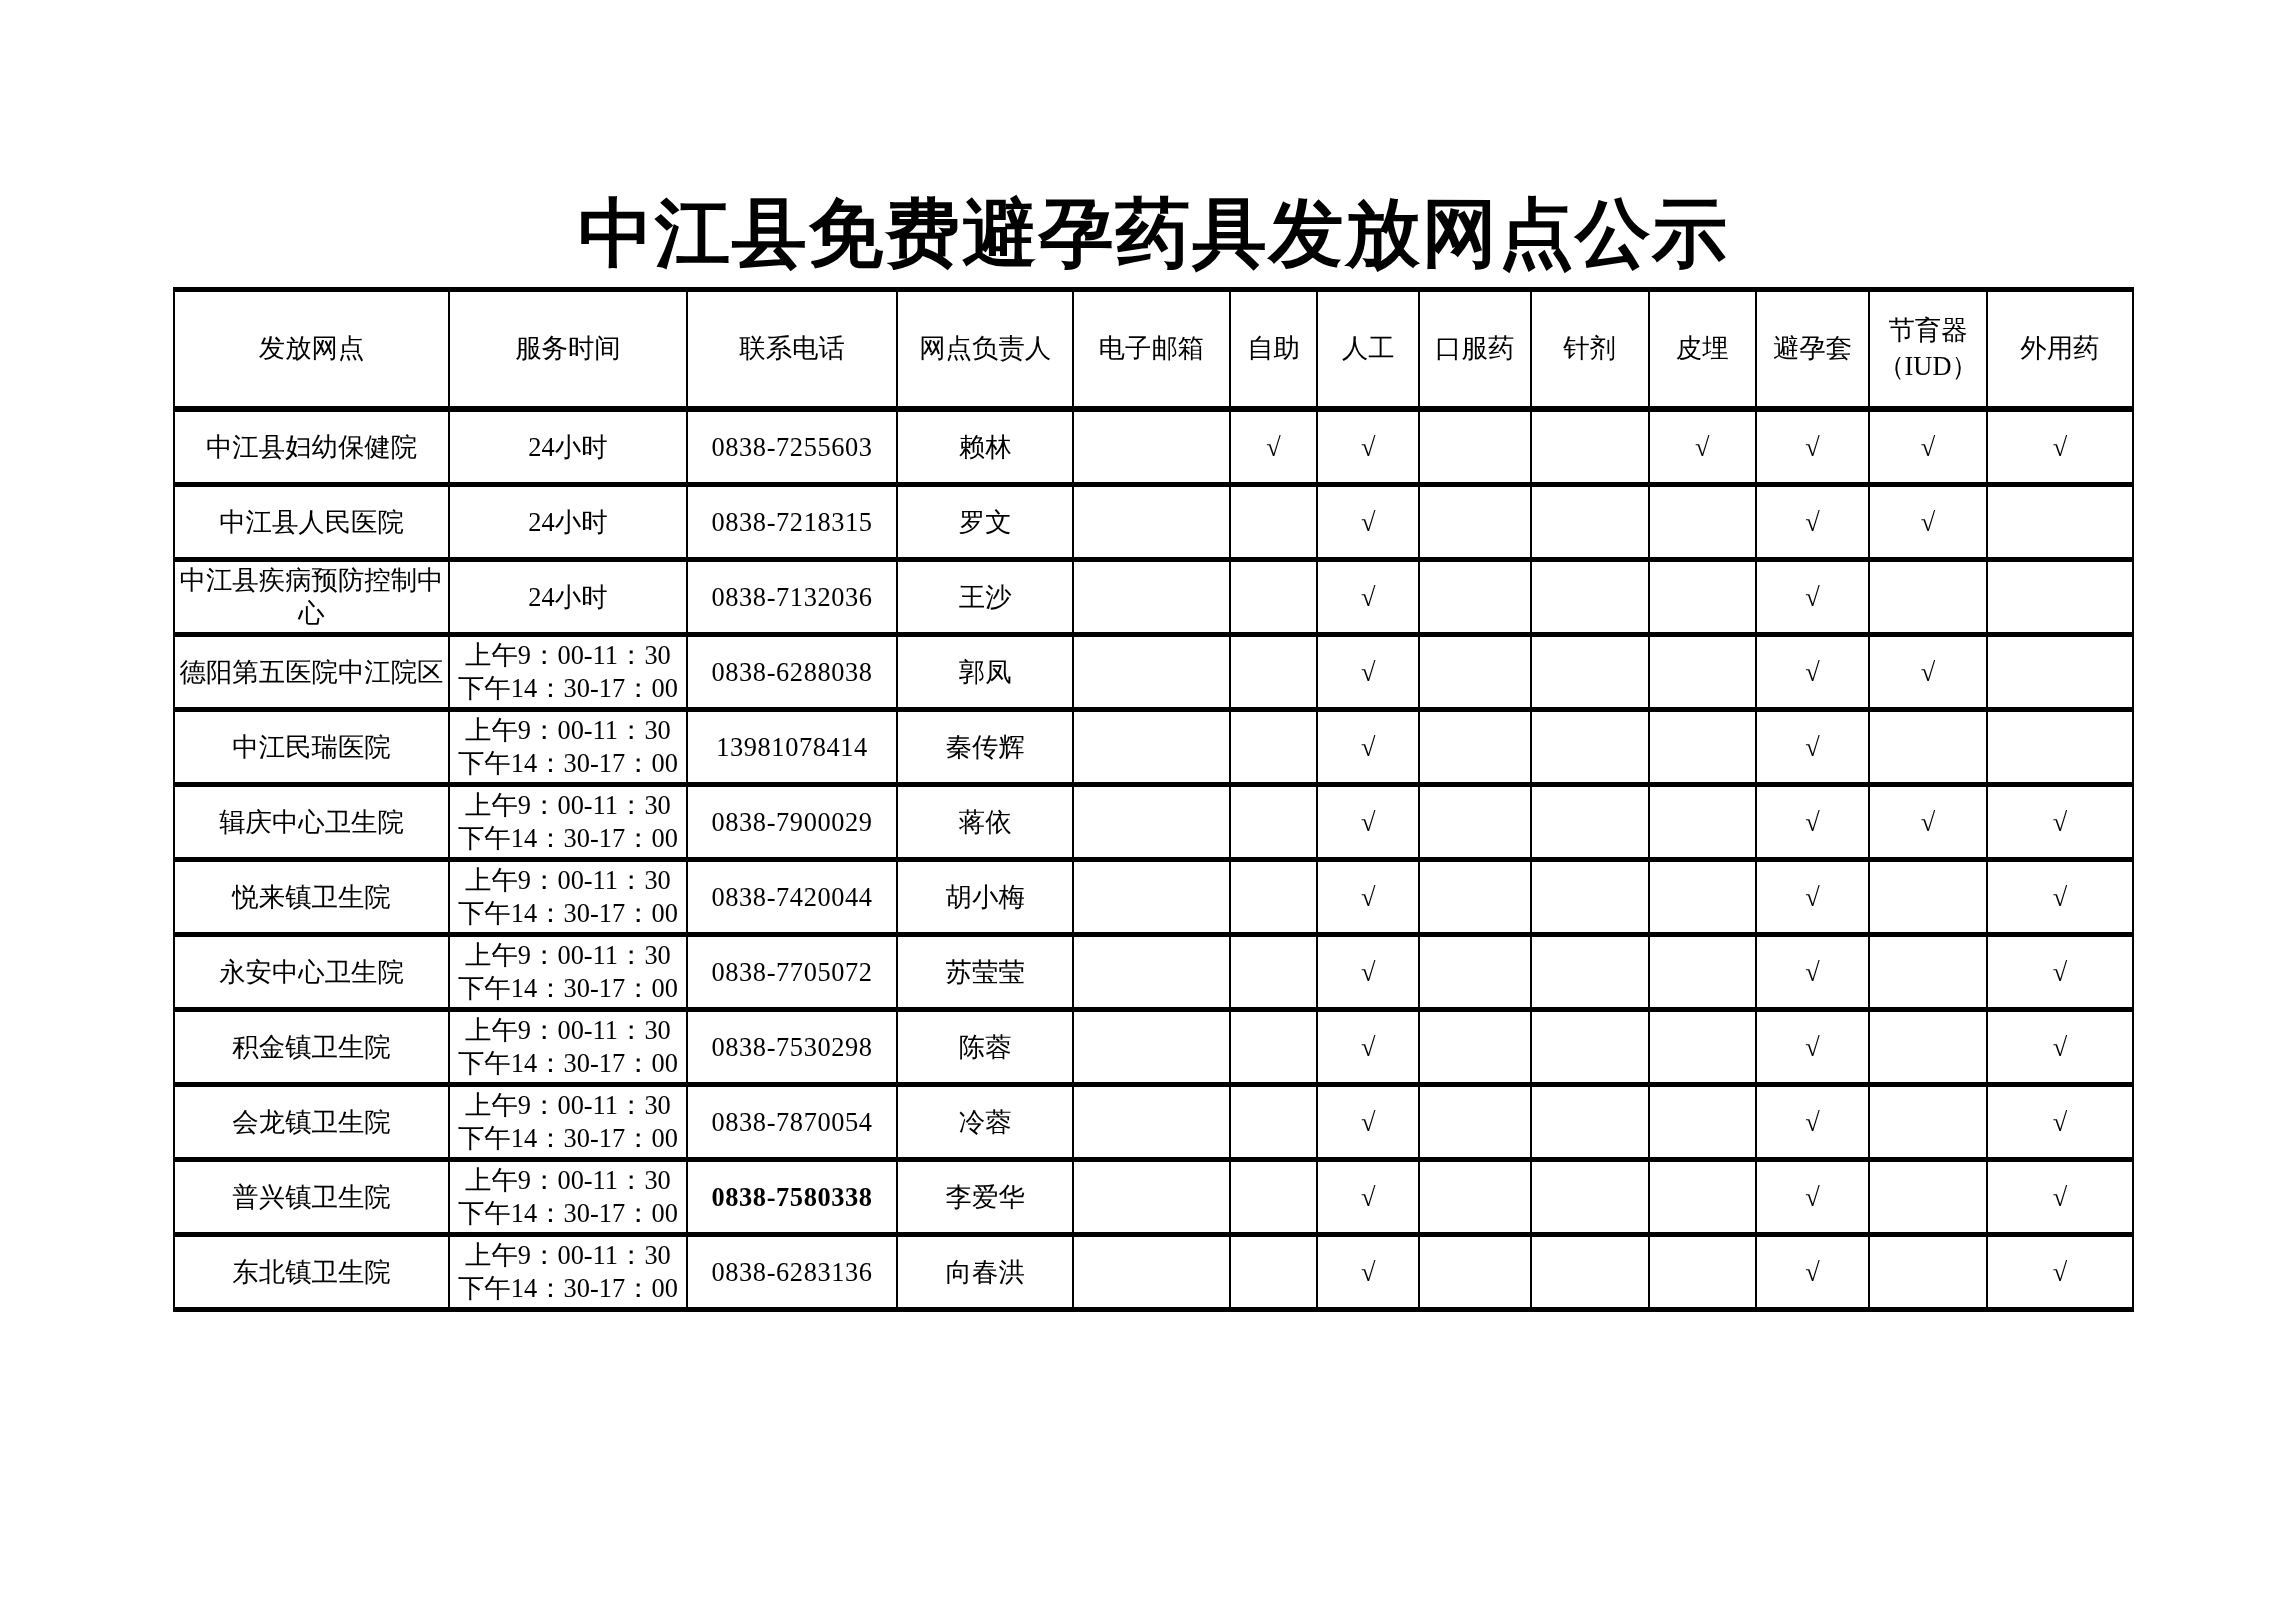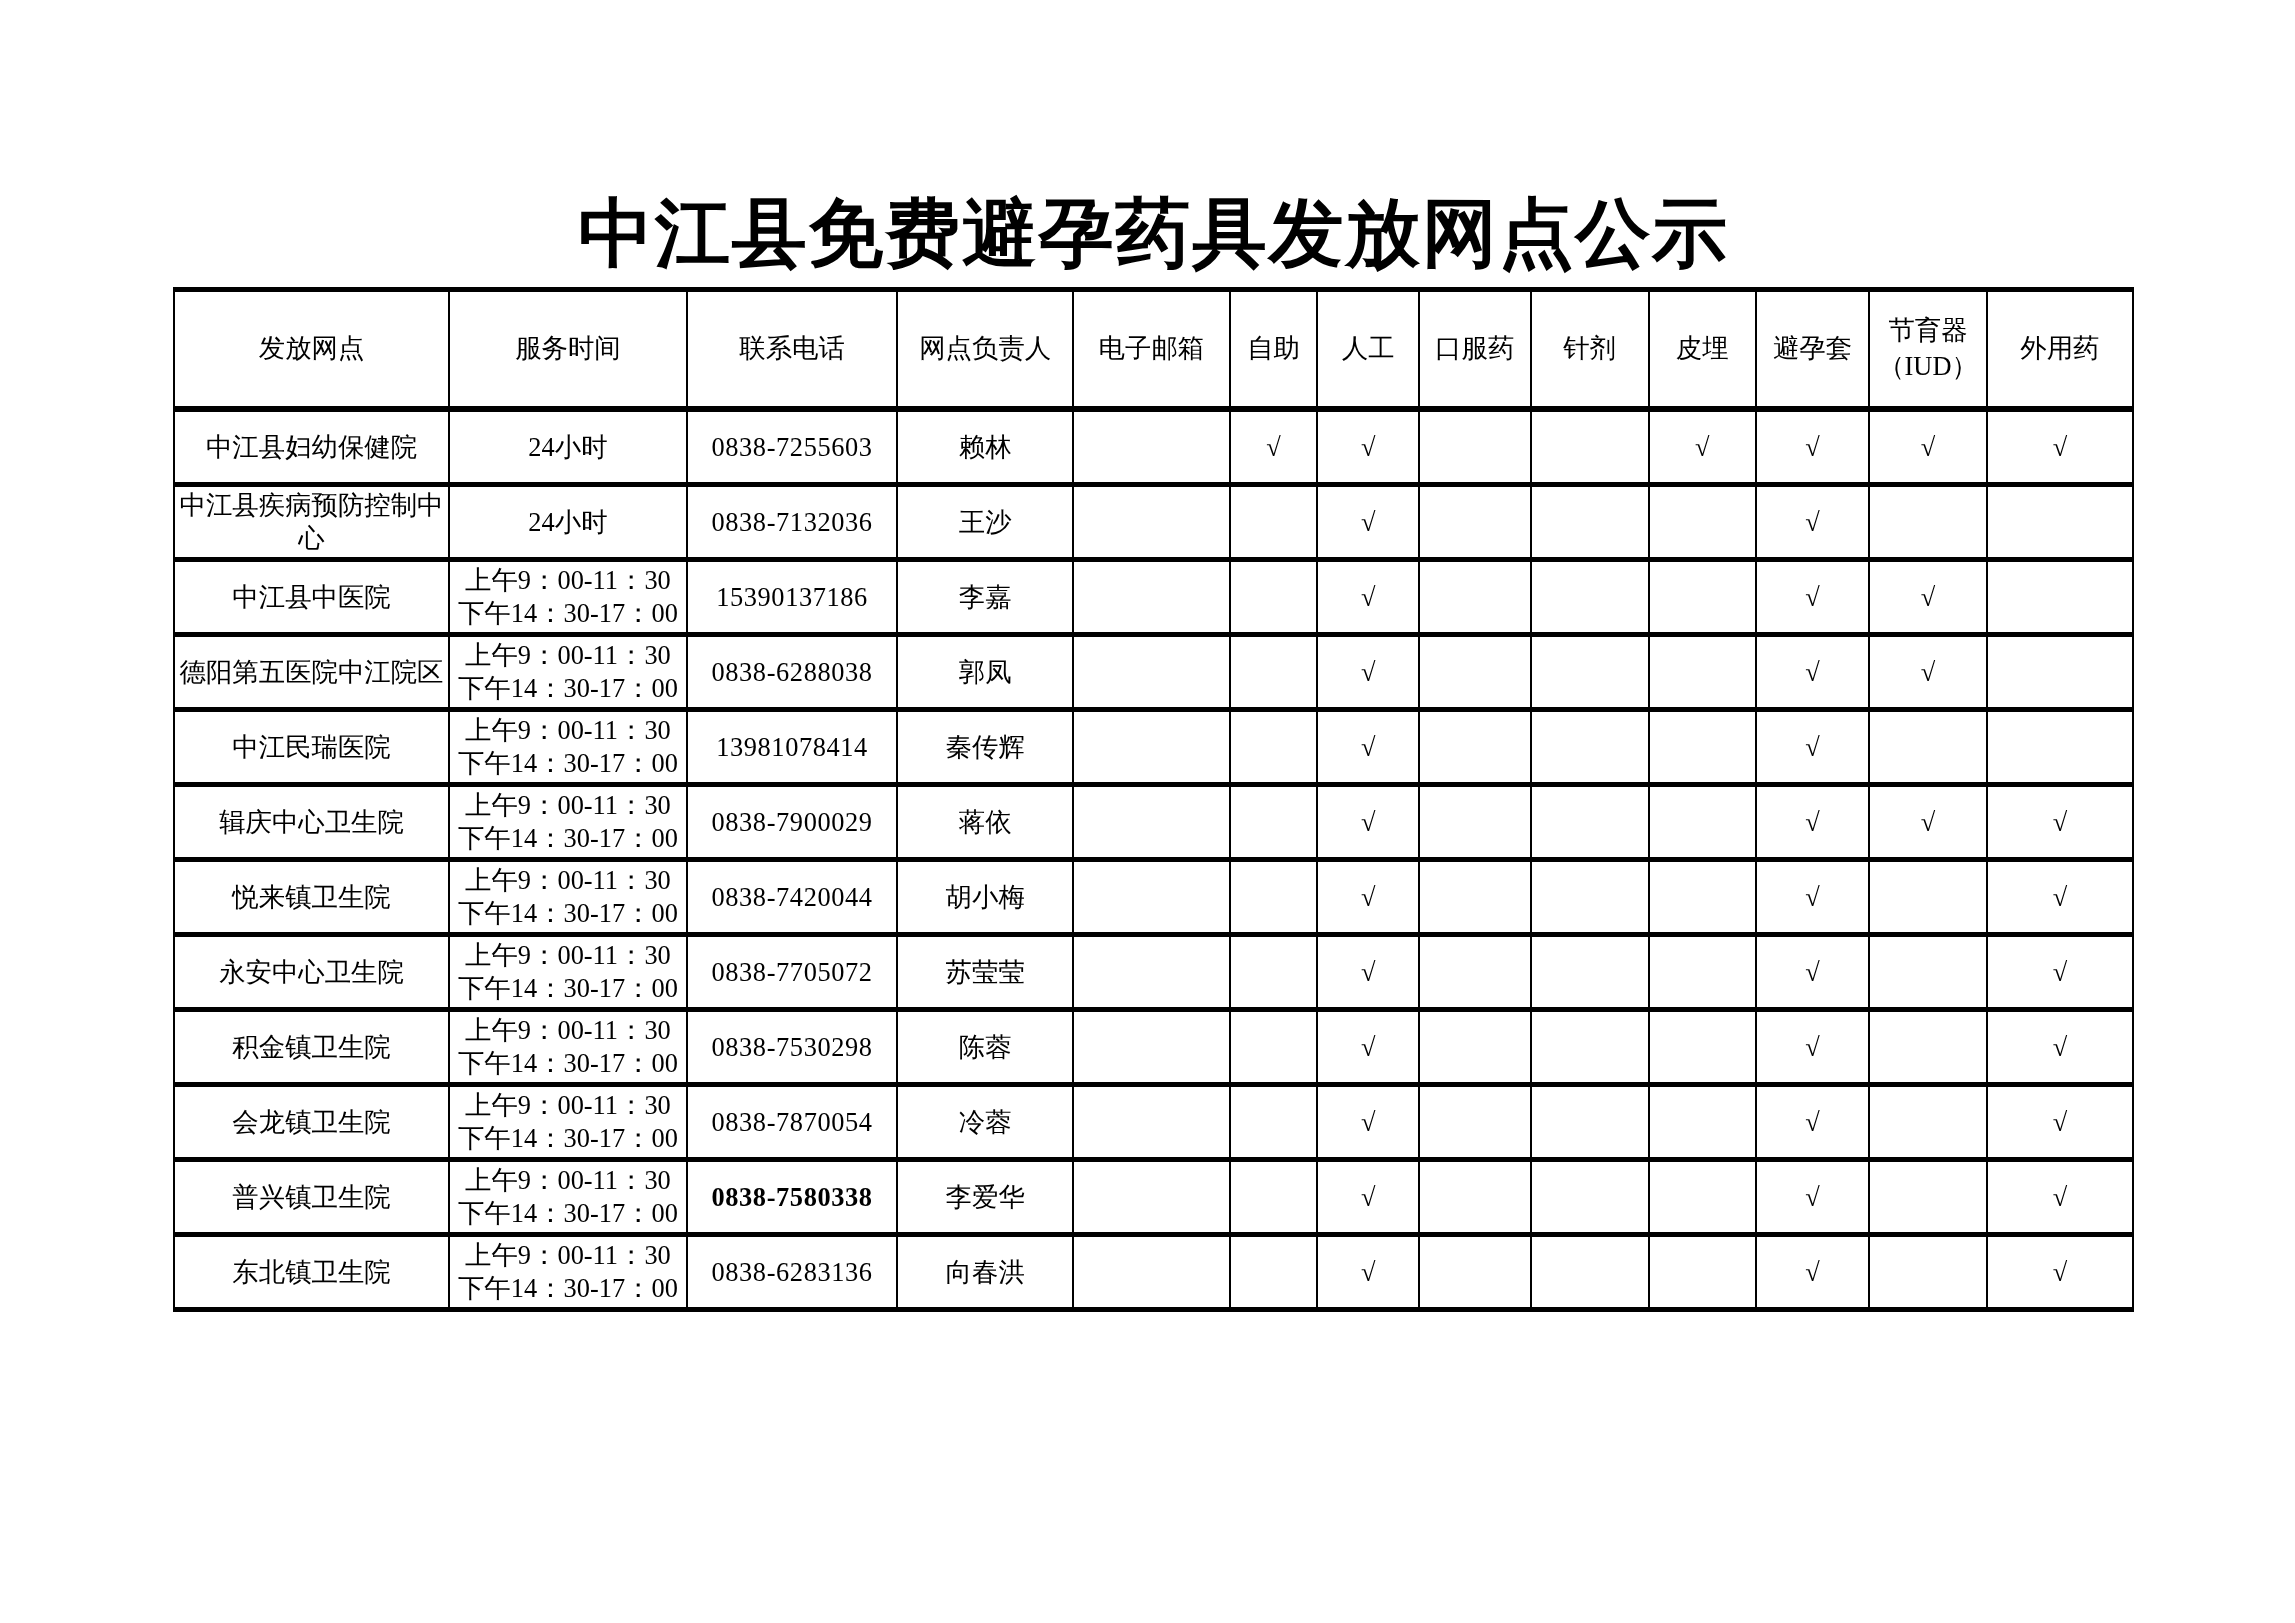--- a/index.html
+++ b/index.html
@@ -116,48 +116,47 @@
         <td class="c-check">√</td>
         <td class="c-check">√</td>
         <td class="c-check"></td>
         <td class="c-check"></td>
         <td class="c-check">√</td>
         <td class="c-check">√</td>
         <td class="c-check">√</td>
         <td class="c-check">√</td>
       </tr>
       <tr>
+        <td class="c-outlet">中江县人民医院</td>
+        <td class="c-hours">24小时</td>
+        <td class="c-phone">0838-7218315</td>
+        <td class="c-name">罗文</td>
+        <td class="c-email"></td>
+        <td class="c-check"></td>
+        <td class="c-check">√</td>
+        <td class="c-check"></td>
+        <td class="c-check"></td>
+        <td class="c-check"></td>
+        <td class="c-check">√</td>
+        <td class="c-check">√</td>
+        <td class="c-check"></td>
+      </tr>
+      <tr>
         <td class="c-outlet">中江县疾病预防控制中心</td>
         <td class="c-hours">24小时</td>
         <td class="c-phone">0838-7132036</td>
         <td class="c-name">王沙</td>
         <td class="c-email"></td>
         <td class="c-check"></td>
         <td class="c-check">√</td>
         <td class="c-check"></td>
         <td class="c-check"></td>
         <td class="c-check"></td>
         <td class="c-check">√</td>
         <td class="c-check"></td>
-        <td class="c-check"></td>
-      </tr>
-      <tr>
-        <td class="c-outlet">中江县中医院</td>
-        <td class="c-hours">上午9：00-11：30
-下午14：30-17：00</td>
-        <td class="c-phone">15390137186</td>
-        <td class="c-name">李嘉</td>
-        <td class="c-email"></td>
-        <td class="c-check"></td>
-        <td class="c-check">√</td>
-        <td class="c-check"></td>
-        <td class="c-check"></td>
-        <td class="c-check"></td>
-        <td class="c-check">√</td>
-        <td class="c-check">√</td>
         <td class="c-check"></td>
       </tr>
       <tr>
         <td class="c-outlet">德阳第五医院中江院区</td>
         <td class="c-hours">上午9：00-11：30
 下午14：30-17：00</td>
         <td class="c-phone">0838-6288038</td>
         <td class="c-name">郭凤</td>
         <td class="c-email"></td>
         <td class="c-check"></td>

